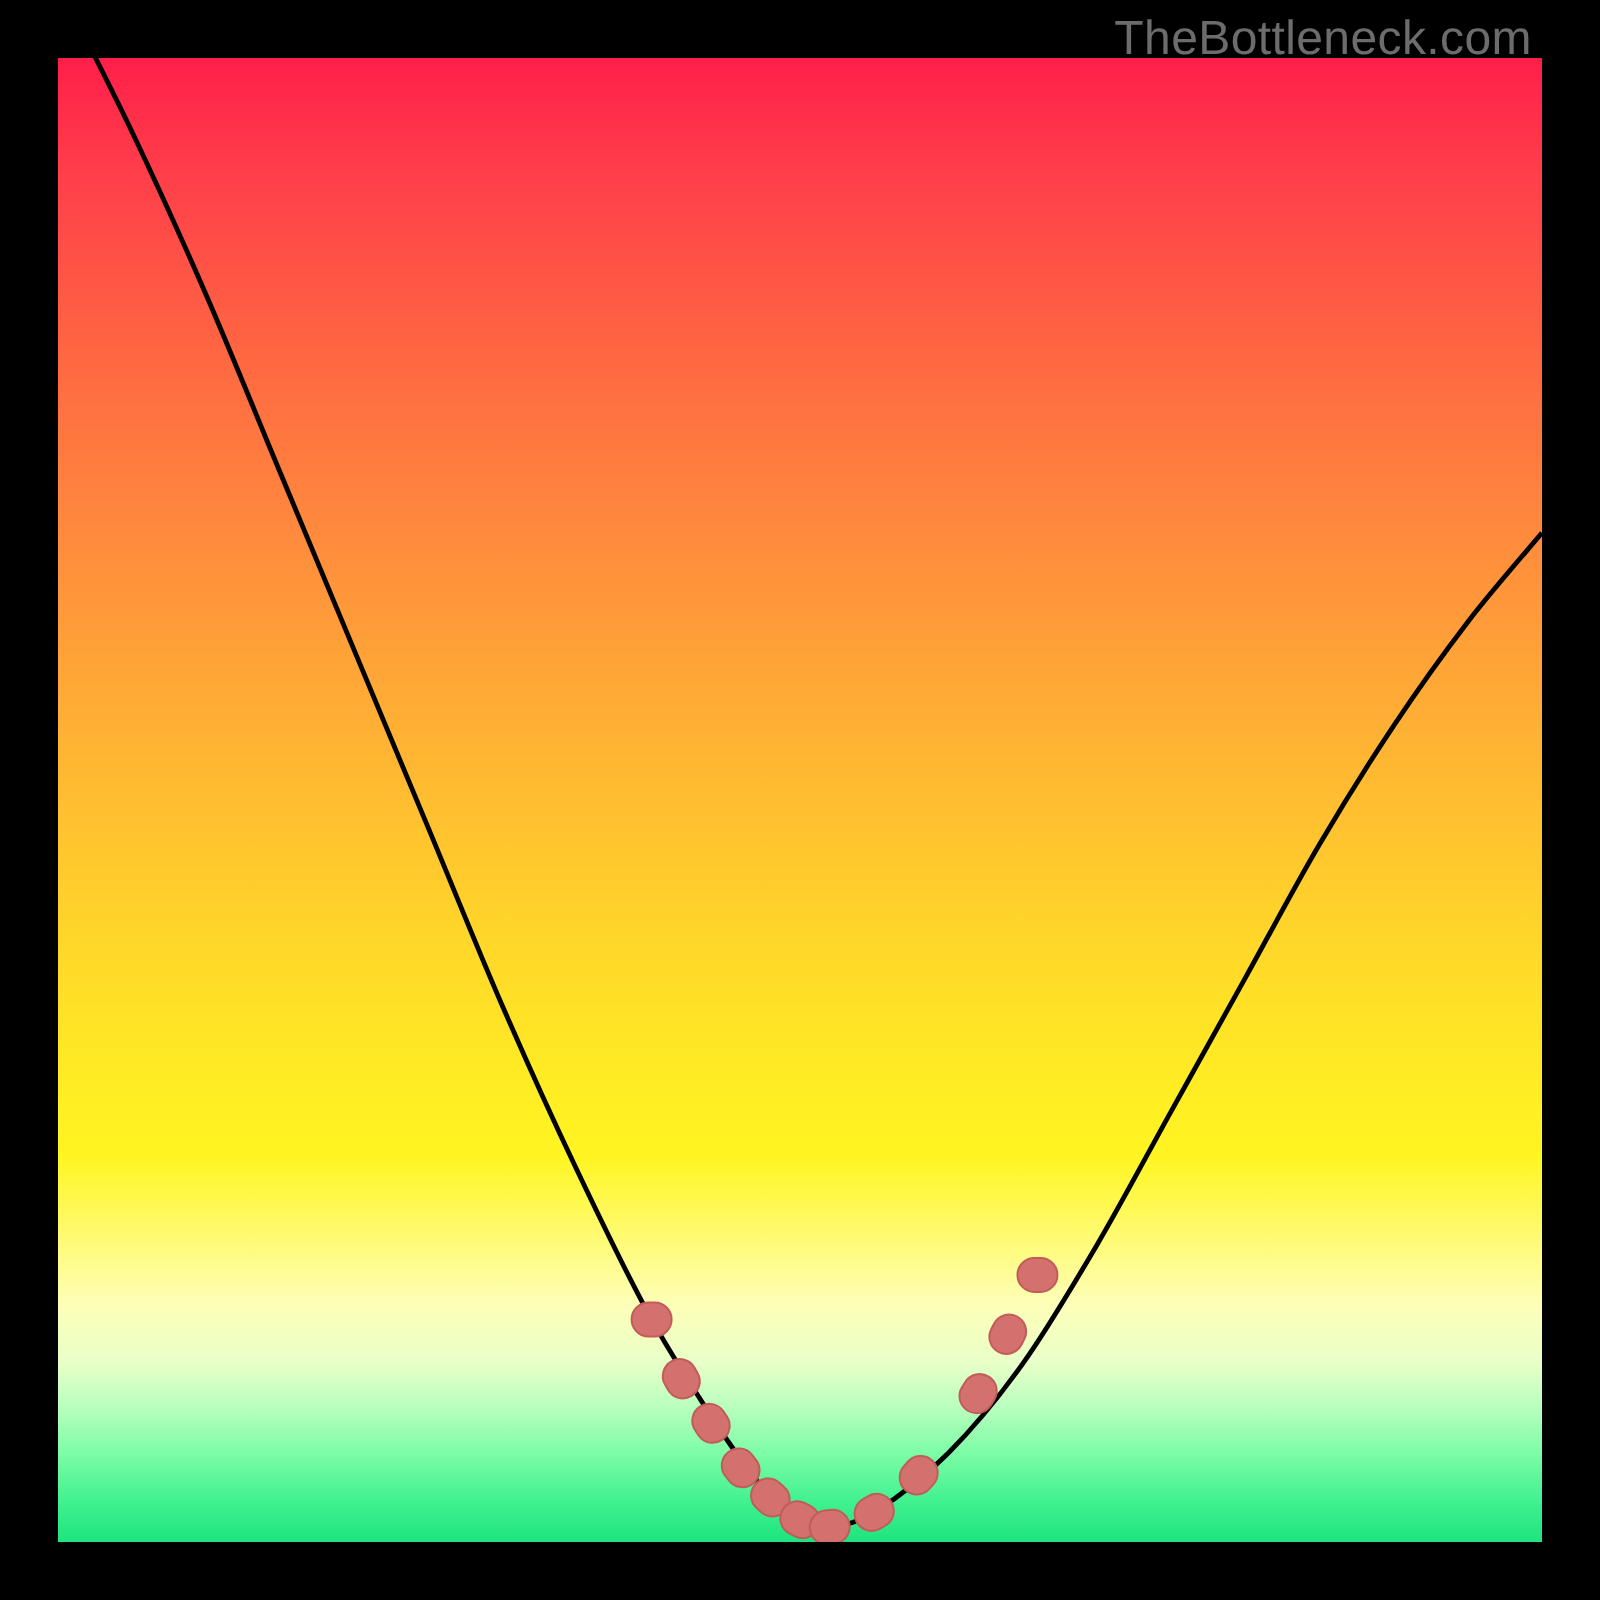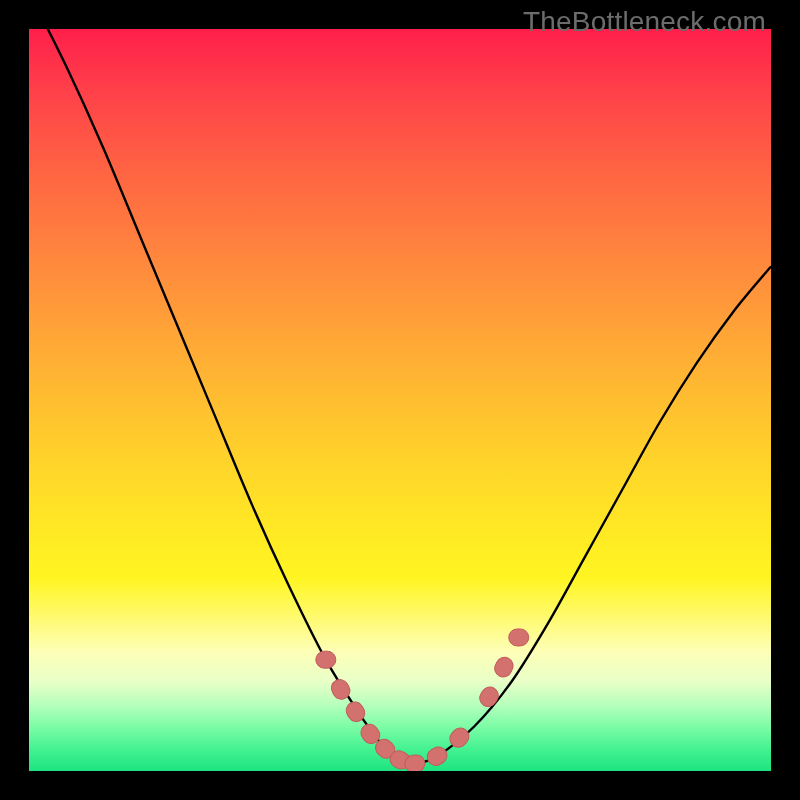--- a/index.html
+++ b/index.html
@@ -39,21 +39,21 @@
       #7dfca6 94%,
       #45f291 97%,
       #1de47f 100%
     );
   }
   .watermark {
     position: absolute;
     top: 6px;
     right: 34px;
     color: #6c6c6c;
-    font-size: 28px;
+    font-size: 24px;
     font-weight: 500;
     letter-spacing: 0.2px;
     user-select: none;
   }
   svg.curve {
     position: absolute;
     left: 0;
     top: 0;
     width: 742px;
     height: 742px;

